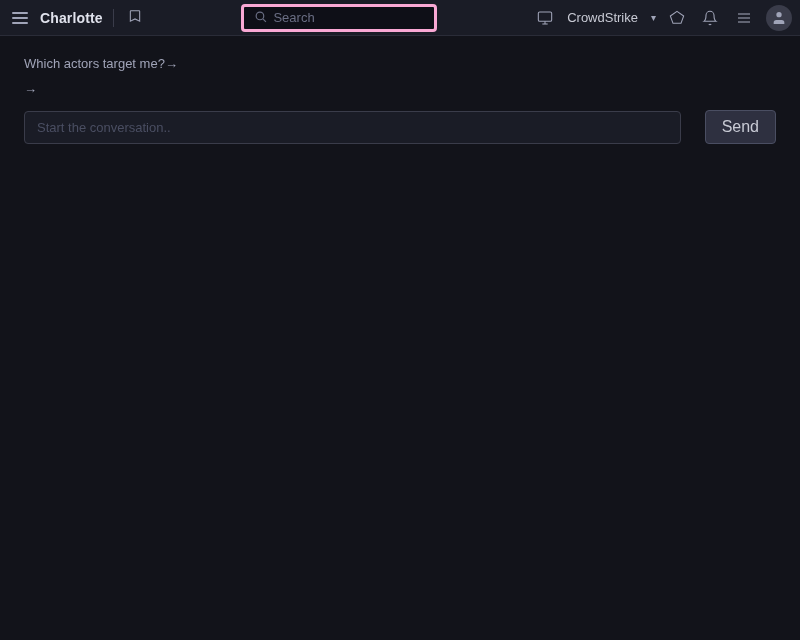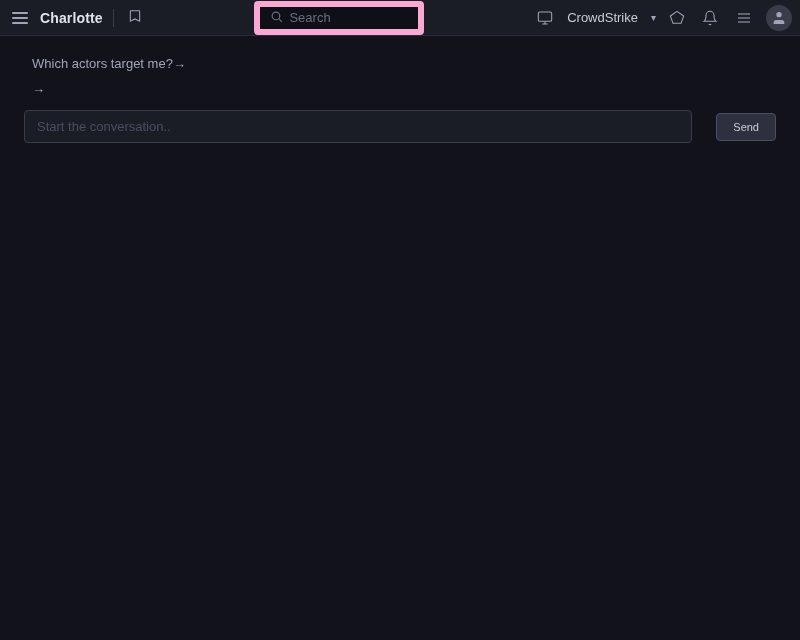--- a/index.html
+++ b/index.html
@@ -79,24 +79,24 @@
     .nav-search {
       flex: 1;
       display: flex;
       justify-content: center;
     }
     .search-box {
       display: flex;
       align-items: center;
       gap: 6px;
       background: #0e0f17;
-      border: 6px solid #f9a8d4;
+      border: 3px solid #f9a8d4;
       border-radius: 4px;
       padding: 3px 10px;
-      width: 170px;
+      width: 196px;
       cursor: text;
     }
     .search-box .search-icon-inner {
       color: #6a6e84;
       font-size: 12px;
     }
     .search-label {
       color: #6a6e84;
       font-size: 13px;
     }
@@ -170,21 +170,20 @@
 
     .suggestion-link {
       display: flex;
       align-items: center;
       gap: 0;
       color: #a0a4b8;
       font-size: 13px;
       margin-bottom: 10px;
       cursor: pointer;
       text-decoration: none;
-      margin-left: 8px;
     }
     .arrow {
       font-size: 13px;
     }
 
     
     .input-row {
       display: flex;
       align-items: center;
       gap: 24px;
@@ -204,21 +203,21 @@
     }
     .chat-input::placeholder {
       color: #4a4e62;
     }
 
     .send-button {
       background: #2e3040;
       border: 1px solid #4a4e62;
       border-radius: 4px;
       color: #c8cad4;
-      font-size: 11px;
+      font-size: 16px;
       padding: 7px 16px;
       cursor: pointer;
       font-family: inherit;
       white-space: nowrap;
     }
   </style>
 </head>
 <body>
 
 <nav class="topnav">

